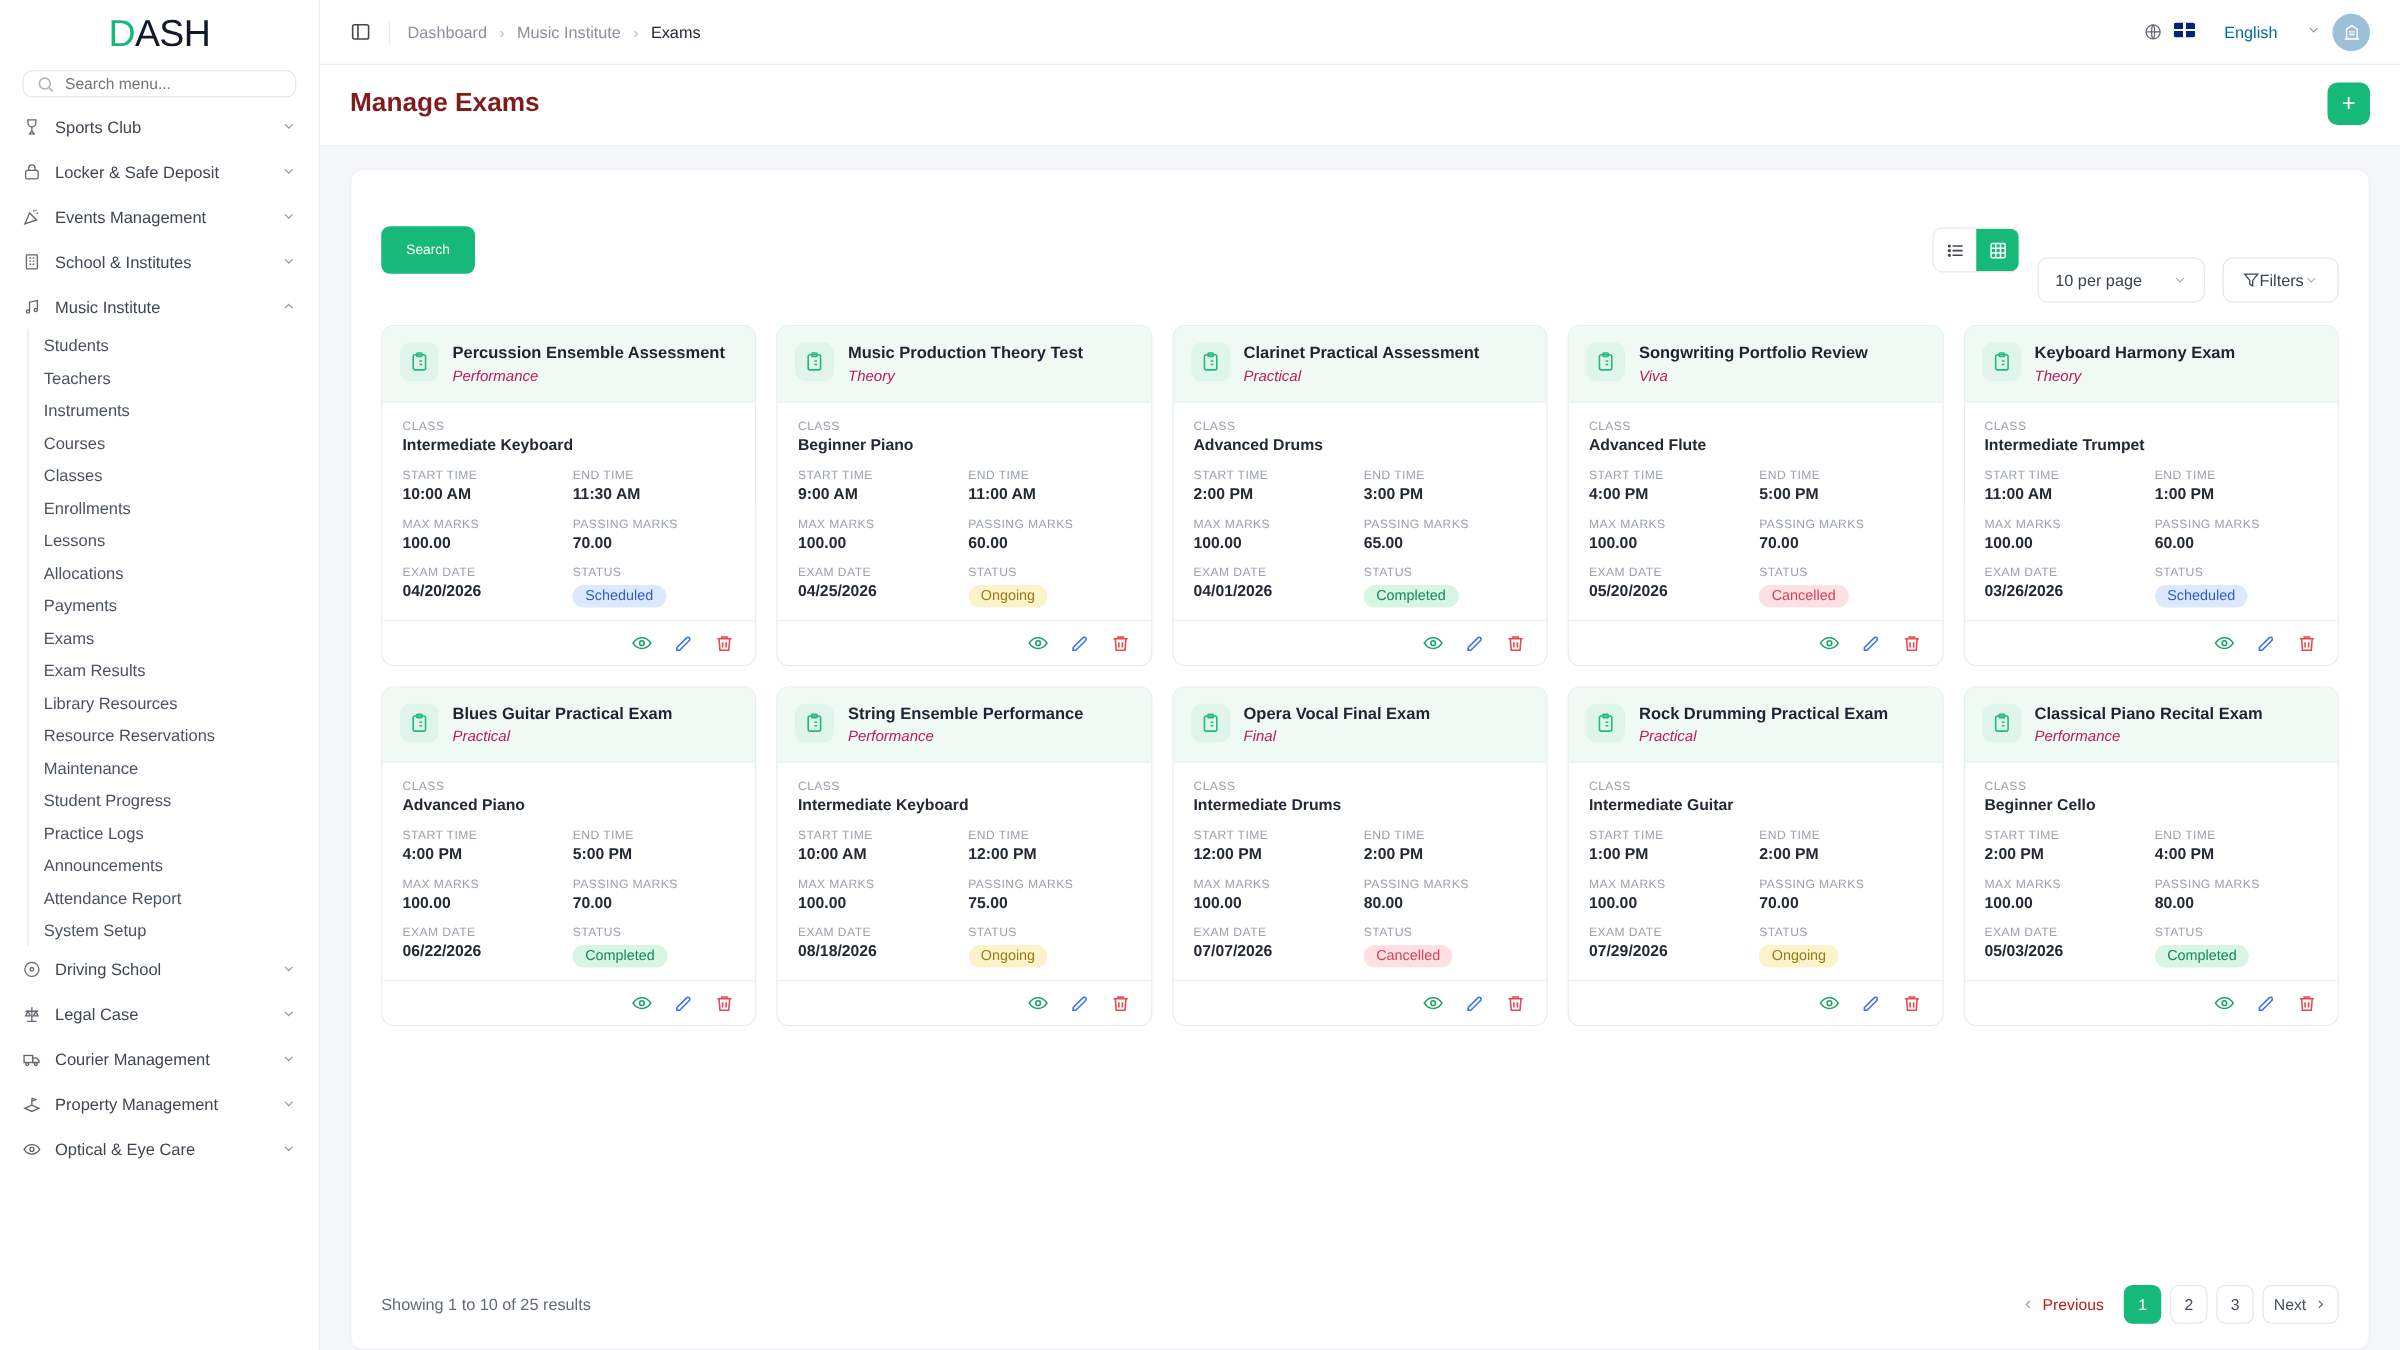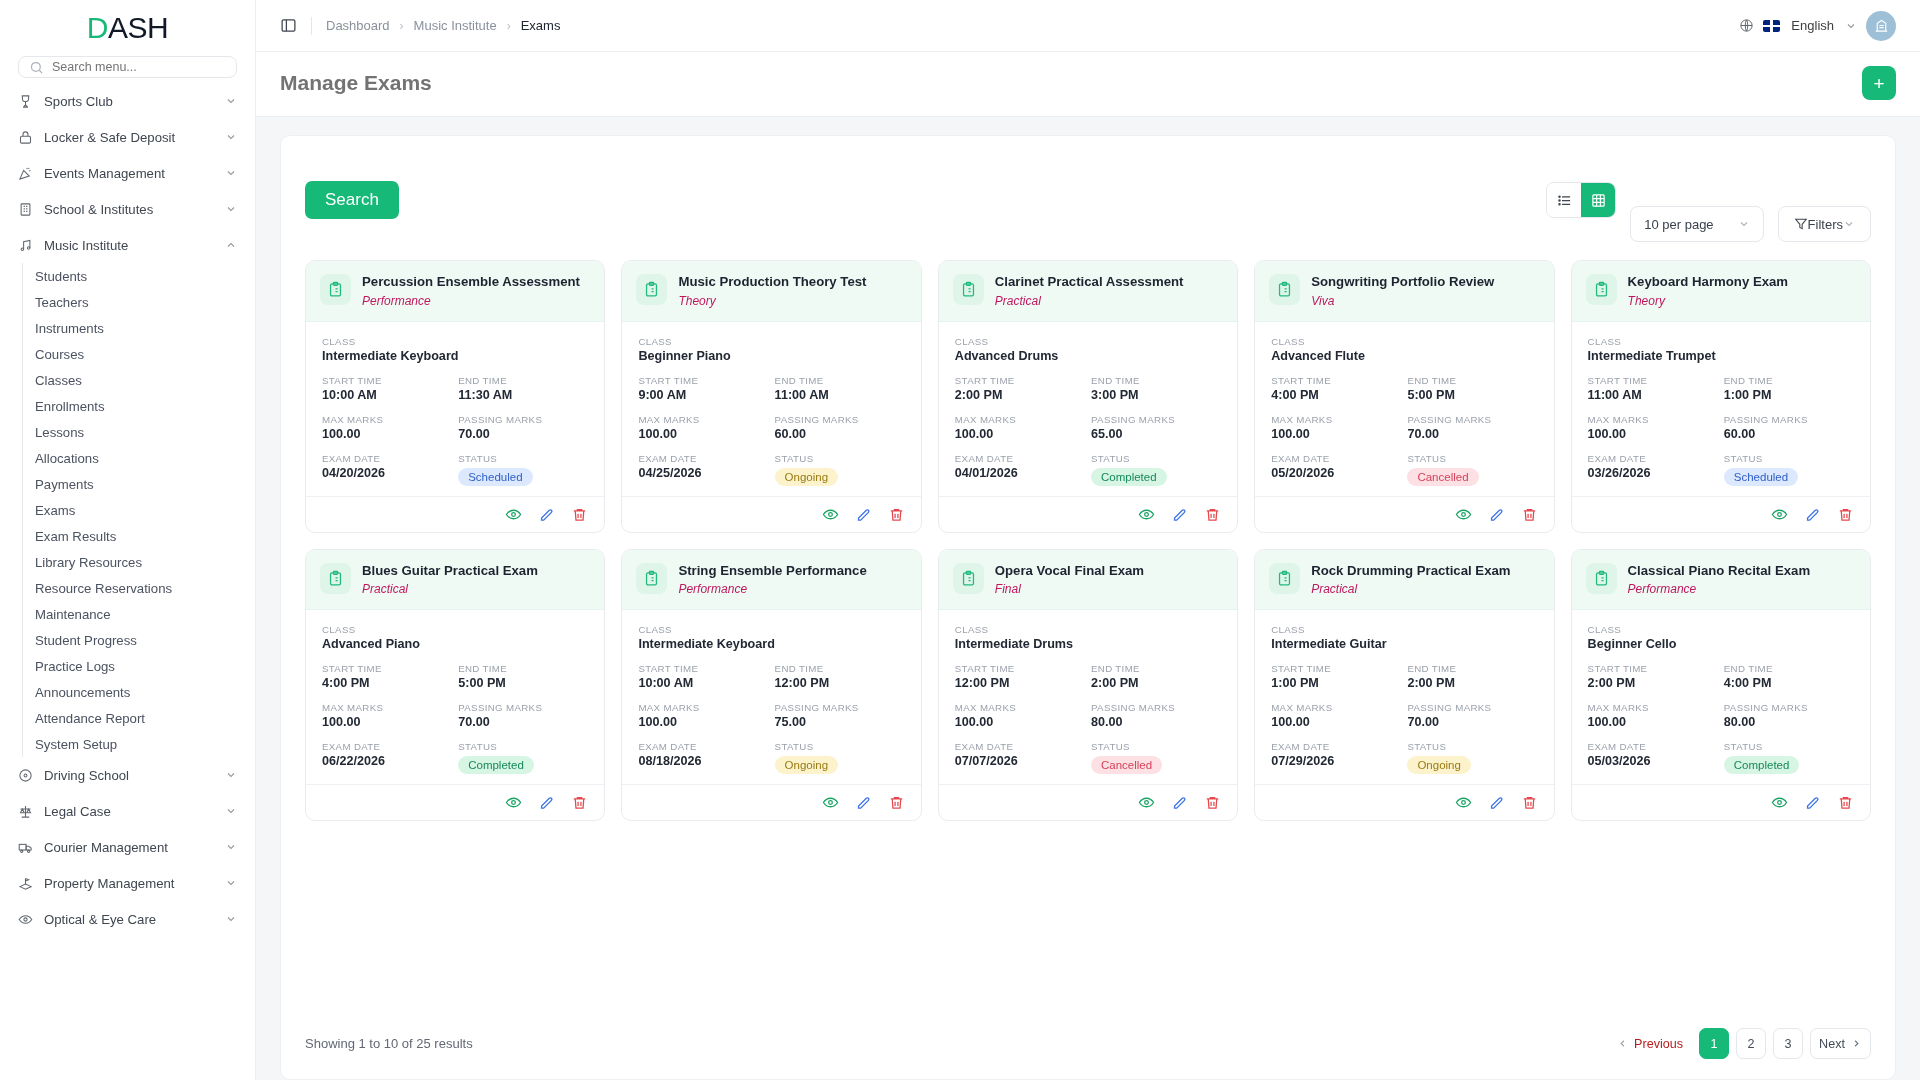--- a/index.html
+++ b/index.html
@@ -54,40 +54,40 @@
     height: 52px; background: #fff; border-bottom: 1px solid #ebedf0;
     display: flex; align-items: center; padding: 0 24px; gap: 14px;
   }
   .panel-toggle { width: 17px; height: 17px; cursor: pointer; }
   .vdiv { width: 1px; height: 18px; background: #e3e6ea; }
   .crumbs { display: flex; align-items: center; gap: 10px; font-size: 13px; }
   .crumb { color: #8a919c; cursor: pointer; }
   .crumb.active { color: #202632; }
   .crumb-sep { color: #b9bfc7; font-size: 12px; }
   .topbar-right { margin-left: auto; display: flex; align-items: center; gap: 9px; }
-  .lang { display: flex; align-items: center; gap: 11px; font-size: 13px; color: #404040; cursor: pointer; }
+  .lang { display: flex; gap: 23px; font-size: 13px; color: #0369a1; cursor: pointer; }
   .flag {
     width: 17px; height: 12px; border-radius: 2px; flex: 0 0 17px;
     background:
       linear-gradient(to bottom, transparent 42%, #fff 42%, #fff 58%, transparent 58%),
       linear-gradient(to right, transparent 42%, #fff 42%, #fff 58%, transparent 58%),
       linear-gradient(to bottom, transparent 45%, #cf142b 45%, #cf142b 55%, transparent 55%),
       linear-gradient(to right, transparent 45%, #cf142b 45%, #cf142b 55%, transparent 55%),
       #00247d;
   }
   .avatar {
     width: 30px; height: 30px; border-radius: 50%; background: #9dc0d6;
     display: flex; align-items: center; justify-content: center; cursor: pointer;
   }
 
   .pagehead {
     background: #fff; border-bottom: 1px solid #ebedf0;
     padding: 14px 24px 16px 24px; display: flex; align-items: center;
   }
-  .page-title { font-size: 21px; font-weight: 600; color: #737373; }
+  .page-title { font-size: 21px; font-weight: 600; color: #7f1d1d; }
   .add-btn {
     margin-left: auto; width: 34px; height: 34px; border-radius: 8px;
     background: #17b978; color: #fff; border: none; cursor: pointer;
     font-size: 19px; line-height: 1; display: flex; align-items: center; justify-content: center;
   }
 
   .content { padding: 18px 24px 0 24px; flex: 1; min-height: 0; }
   .card-panel {
     background: #fff; border-radius: 10px; border: 1px solid #edeff2;
     height: 100%; display: flex; flex-direction: column; overflow: hidden;
@@ -96,21 +96,21 @@
   .search-box {
     width: 300px; height: 38px; border: 1px solid #e4e7eb; border-radius: 8px;
     display: flex; align-items: center; gap: 9px; padding: 0 12px; background: #fff;
   }
   .search-box input {
     border: none; outline: none; font-size: 13px; color: #4b5260; width: 100%;
     font-family: "Liberation Sans", sans-serif; background: transparent;
   }
   .search-btn {
     height: 38px; padding: 0 20px; border-radius: 7px; background: #17b978; color: #fff;
-    border: none; cursor: pointer; font-size: 17px; font-family: "Liberation Sans", sans-serif;
+    border: none; cursor: pointer; font-size: 11px; font-family: "Liberation Sans", sans-serif;
   }
   .toolbar-right { margin-left: auto; display: flex; align-items: center; gap: 14px; }
   .viewtoggle { display: flex; border: 1px solid #e4e7eb; border-radius: 8px; overflow: hidden; height: 36px; }
   .vt-btn {
     width: 34px; display: flex; align-items: center; justify-content: center; cursor: pointer; background: #fff;
   }
   .vt-btn.active { background: #17b978; }
   .sel {
     height: 36px; border: 1px solid #e4e7eb; border-radius: 8px; background: #fff;
     display: flex; align-items: center; gap: 24px; padding: 0 13px; cursor: pointer;

